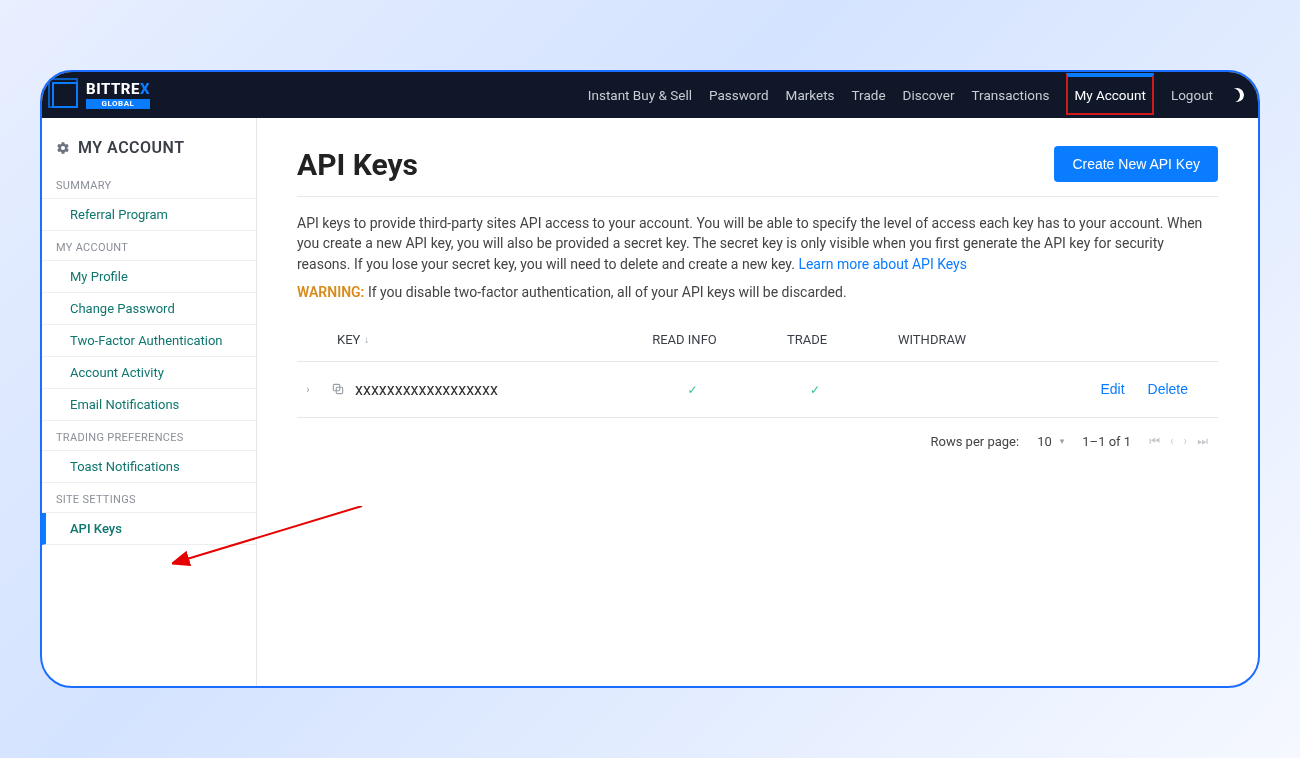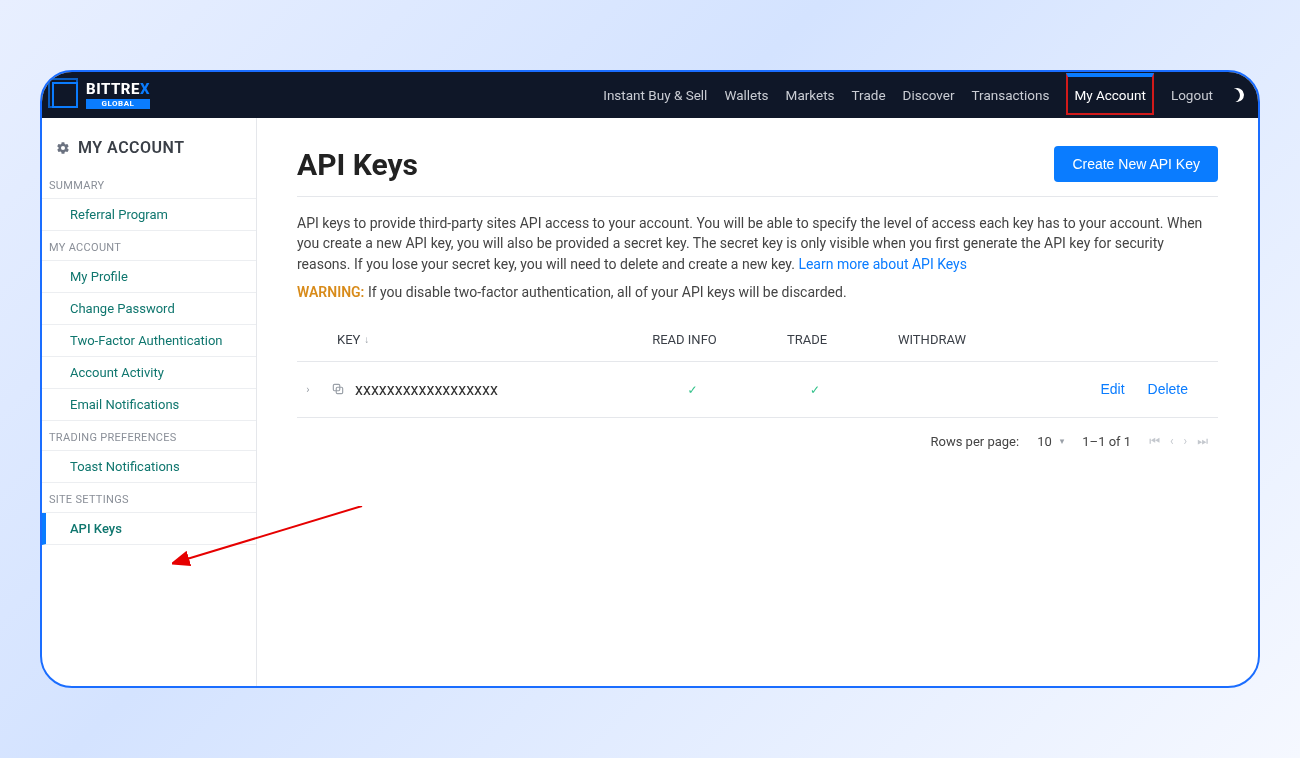--- a/index.html
+++ b/index.html
@@ -67,21 +67,21 @@
 .side-title {
   display: flex; align-items: center; gap: 8px;
   font-size: 16px; font-weight: 600; color: #3a3f47;
   padding: 0 14px 12px; letter-spacing: .5px;
 }
 .gear {
   width: 14px; height: 14px; color: #6b7280; display: inline-block;
 }
 .side-group-label {
   font-size: 11px; color: #8a8f98; letter-spacing: .3px;
-  padding: 10px 7px 6px; border-bottom: 1px solid #eceef1;
+  padding: 10px 14px 6px; border-bottom: 1px solid #eceef1;
 }
 .side-item {
   padding: 8px 14px 8px 28px; border-bottom: 1px solid #eceef1;
   cursor: pointer; color: #0f766e;
 }
 .side-item.active {
   border-left: 4px solid #0a7cff; padding-left: 24px;
   font-weight: 500; background: #fff;
 }
 .main { flex: 1; padding: 28px 40px 20px 40px; position: relative; }
@@ -141,21 +141,21 @@
   <div class="topbar">
     <div class="logo-block">
       <span class="logo-square"></span>
       <span class="logo-text">
         <span class="brand">BITTRE<span class="x">X</span></span>
         <span class="global-badge">GLOBAL</span>
       </span>
     </div>
     <div class="nav" id="nav">
         <div class="nav-item">Instant Buy &amp; Sell</div>
-        <div class="nav-item">Wallets</div>
+        <div class="nav-item">Password</div>
         <div class="nav-item">Markets</div>
         <div class="nav-item">Trade</div>
         <div class="nav-item">Discover</div>
         <div class="nav-item">Transactions</div>
         <div class="nav-item highlight">My Account</div>
         <div class="nav-item">Logout</div>
         <div class="moon"></div>
       </div>
   </div>
 

